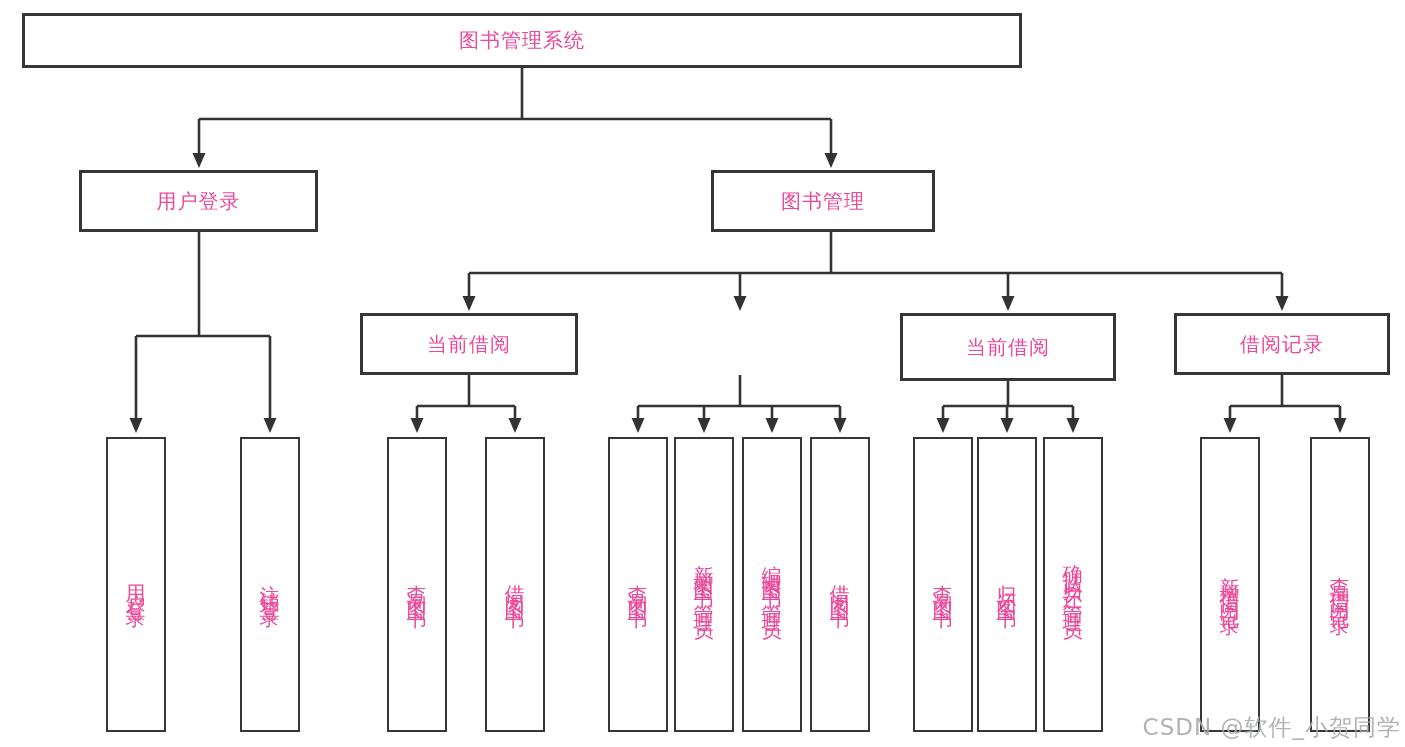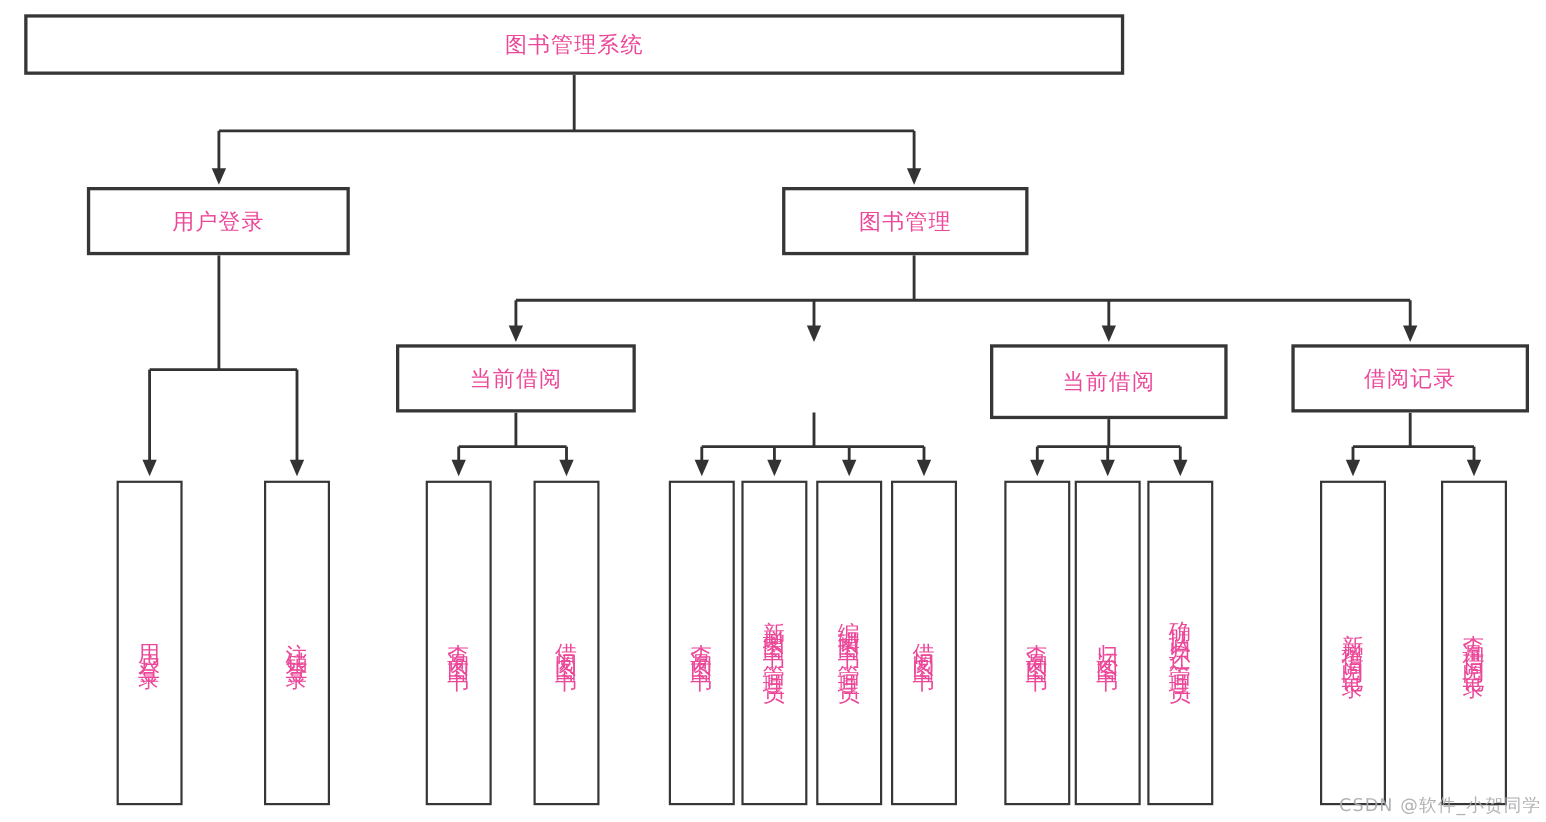--- a/index.html
+++ b/index.html
@@ -12,21 +12,21 @@
     z-index:2;box-sizing:border-box;color:#ec4899;
   }
   .h-label{font-size:20px;letter-spacing:1px;white-space:nowrap;}
   .leaf{border-width:2.5px;}
   .v-label{
     writing-mode:vertical-rl;text-orientation:mixed;
     font-size:20px;letter-spacing:8px;line-height:1;white-space:nowrap;
   }
   .watermark{
     position:absolute;right:4px;bottom:4px;z-index:3;
-    font-size:16px;color:rgba(168,170,173,0.9);letter-spacing:1px;white-space:nowrap;
+    font-size:23px;color:rgba(168,170,173,0.9);letter-spacing:1px;white-space:nowrap;
   }
 </style>
 </head>
 <body>
 
 <div class="canvas">
 
   <svg class="connectors" width="1405" height="747" viewBox="0 0 1405 747">
     <g stroke="#333333" stroke-width="2.6" fill="none">
 

